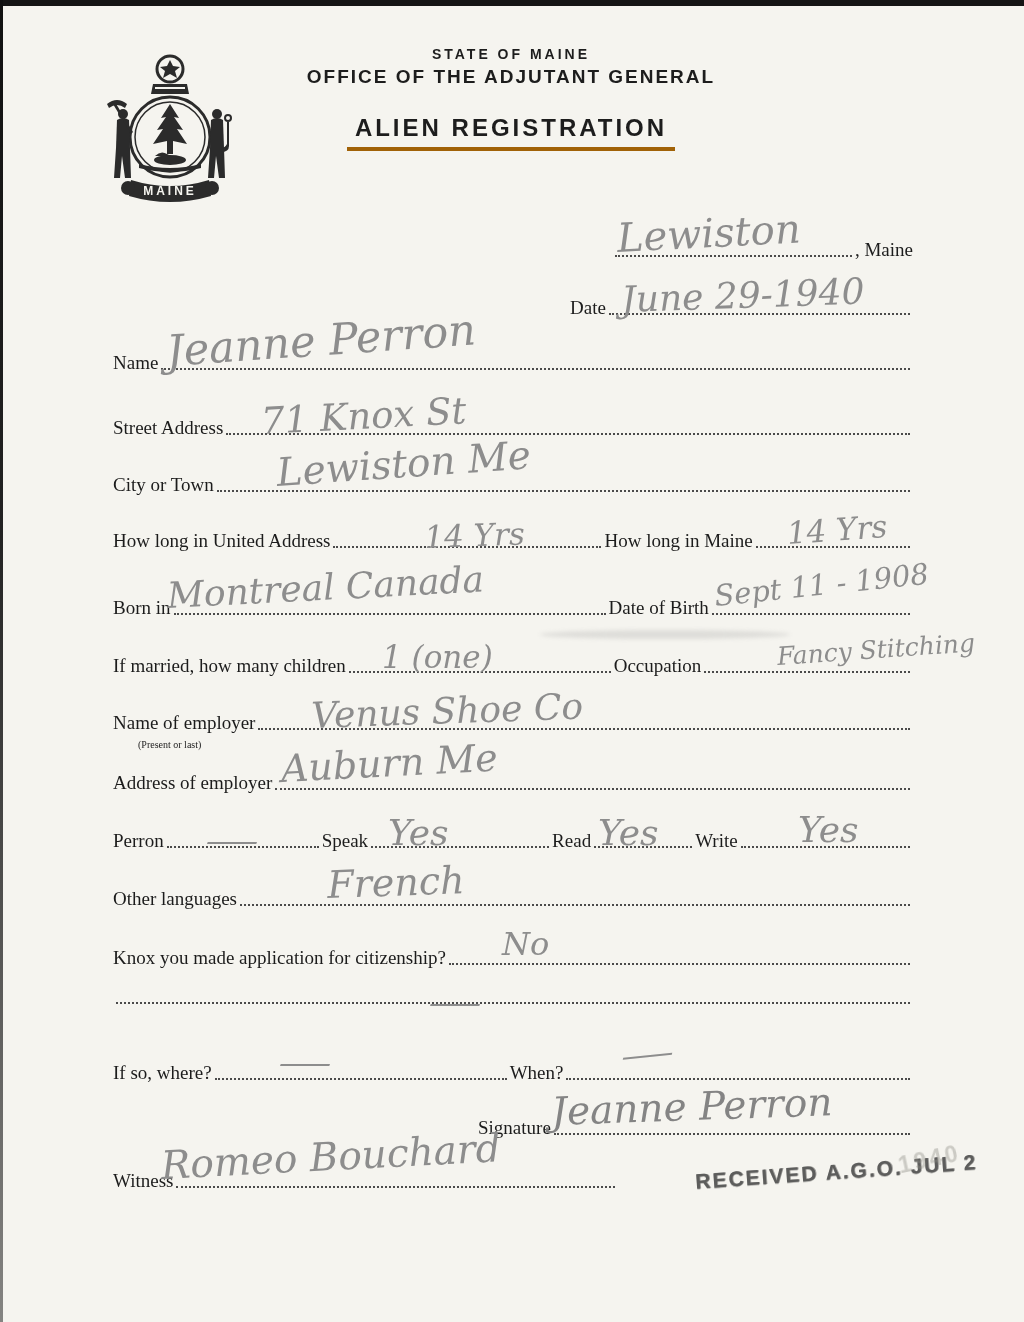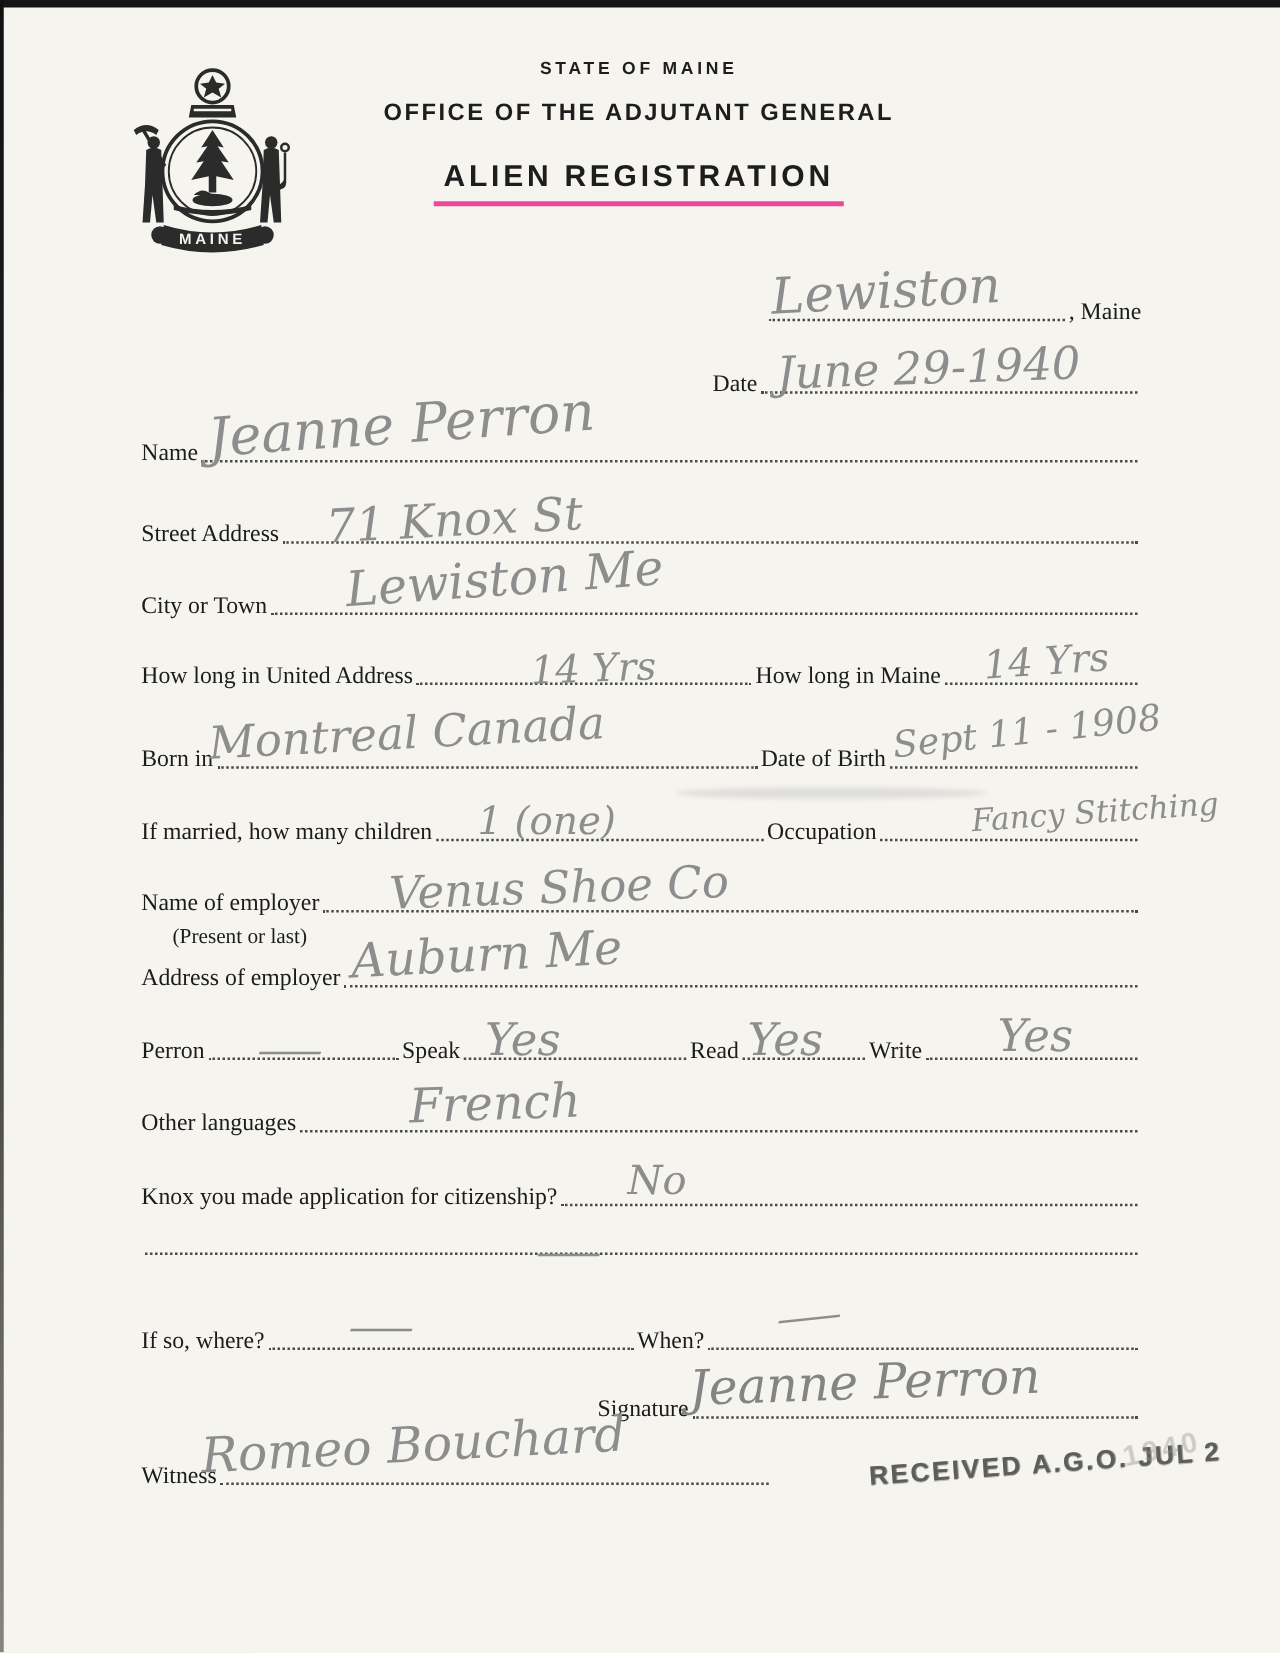--- a/index.html
+++ b/index.html
@@ -8,32 +8,32 @@
     position:relative;width:1024px;height:1322px;margin:0 auto;
     background:#f5f4ef;overflow:hidden;
   }
   .edge-top{position:absolute;left:0;top:0;width:100%;height:6px;background:#151515;}
   .edge-left{position:absolute;left:0;top:0;width:3px;height:100%;
     background:linear-gradient(#111 0%,#222 40%,rgba(40,40,40,.55) 100%);}
   
   .hdr{position:absolute;left:211px;top:46px;width:600px;text-align:center;
     font-family:"Liberation Sans","DejaVu Sans",sans-serif;color:#1d1d1d;}
   .hdr-state{font-size:14px;font-weight:bold;letter-spacing:3px;}
-  .hdr-office{font-size:19px;font-weight:bold;letter-spacing:2px;margin-top:18px;}
+  .hdr-office{font-size:19px;font-weight:bold;letter-spacing:2px;margin-top:4px;}
   .hdr-city{font-size:12px;font-weight:bold;letter-spacing:2px;margin-top:8px;}
   .hdr-title{margin-top:26px;}
   .hdr-title span{display:inline-block;font-size:24px;font-weight:bold;letter-spacing:3px;
-    border-bottom:4px solid #ec4899;padding:0 8px 5px;}
+    border-bottom:4px solid #a16207;padding:0 8px 5px;}
   .seal{position:absolute;left:103px;top:52px;width:134px;height:156px;}
   
   .row{position:absolute;display:flex;align-items:flex-end;justify-content:flex-end;}
   .lbl{font-size:19px;line-height:1.15;color:#1c1c1c;white-space:nowrap;}
   .leader{border-bottom:2px dotted #4a4a4a;margin:0 3px 4px 3px;min-width:14px;}
   .fill{flex:1;}
-  .sublbl{position:absolute;font-size:17px;color:#1c1c1c;}
+  .sublbl{position:absolute;font-size:10px;color:#1c1c1c;}
   
   .hw{position:absolute;font-family:"DejaVu Serif","Liberation Serif",serif;
     font-style:italic;color:#8d8d8d;white-space:nowrap;line-height:1;
     transform-origin:left bottom;}
   .dash{display:inline-block;transform:scaleX(1.8);}
   .smudge{position:absolute;left:540px;top:630px;width:250px;height:9px;
     background:#9a9a9a;opacity:.25;border-radius:50%;filter:blur(2px);}
   
   .stamp{position:absolute;left:695px;top:1160px;transform:rotate(-4deg);
     font-family:"Liberation Sans","DejaVu Sans",sans-serif;font-weight:bold;

